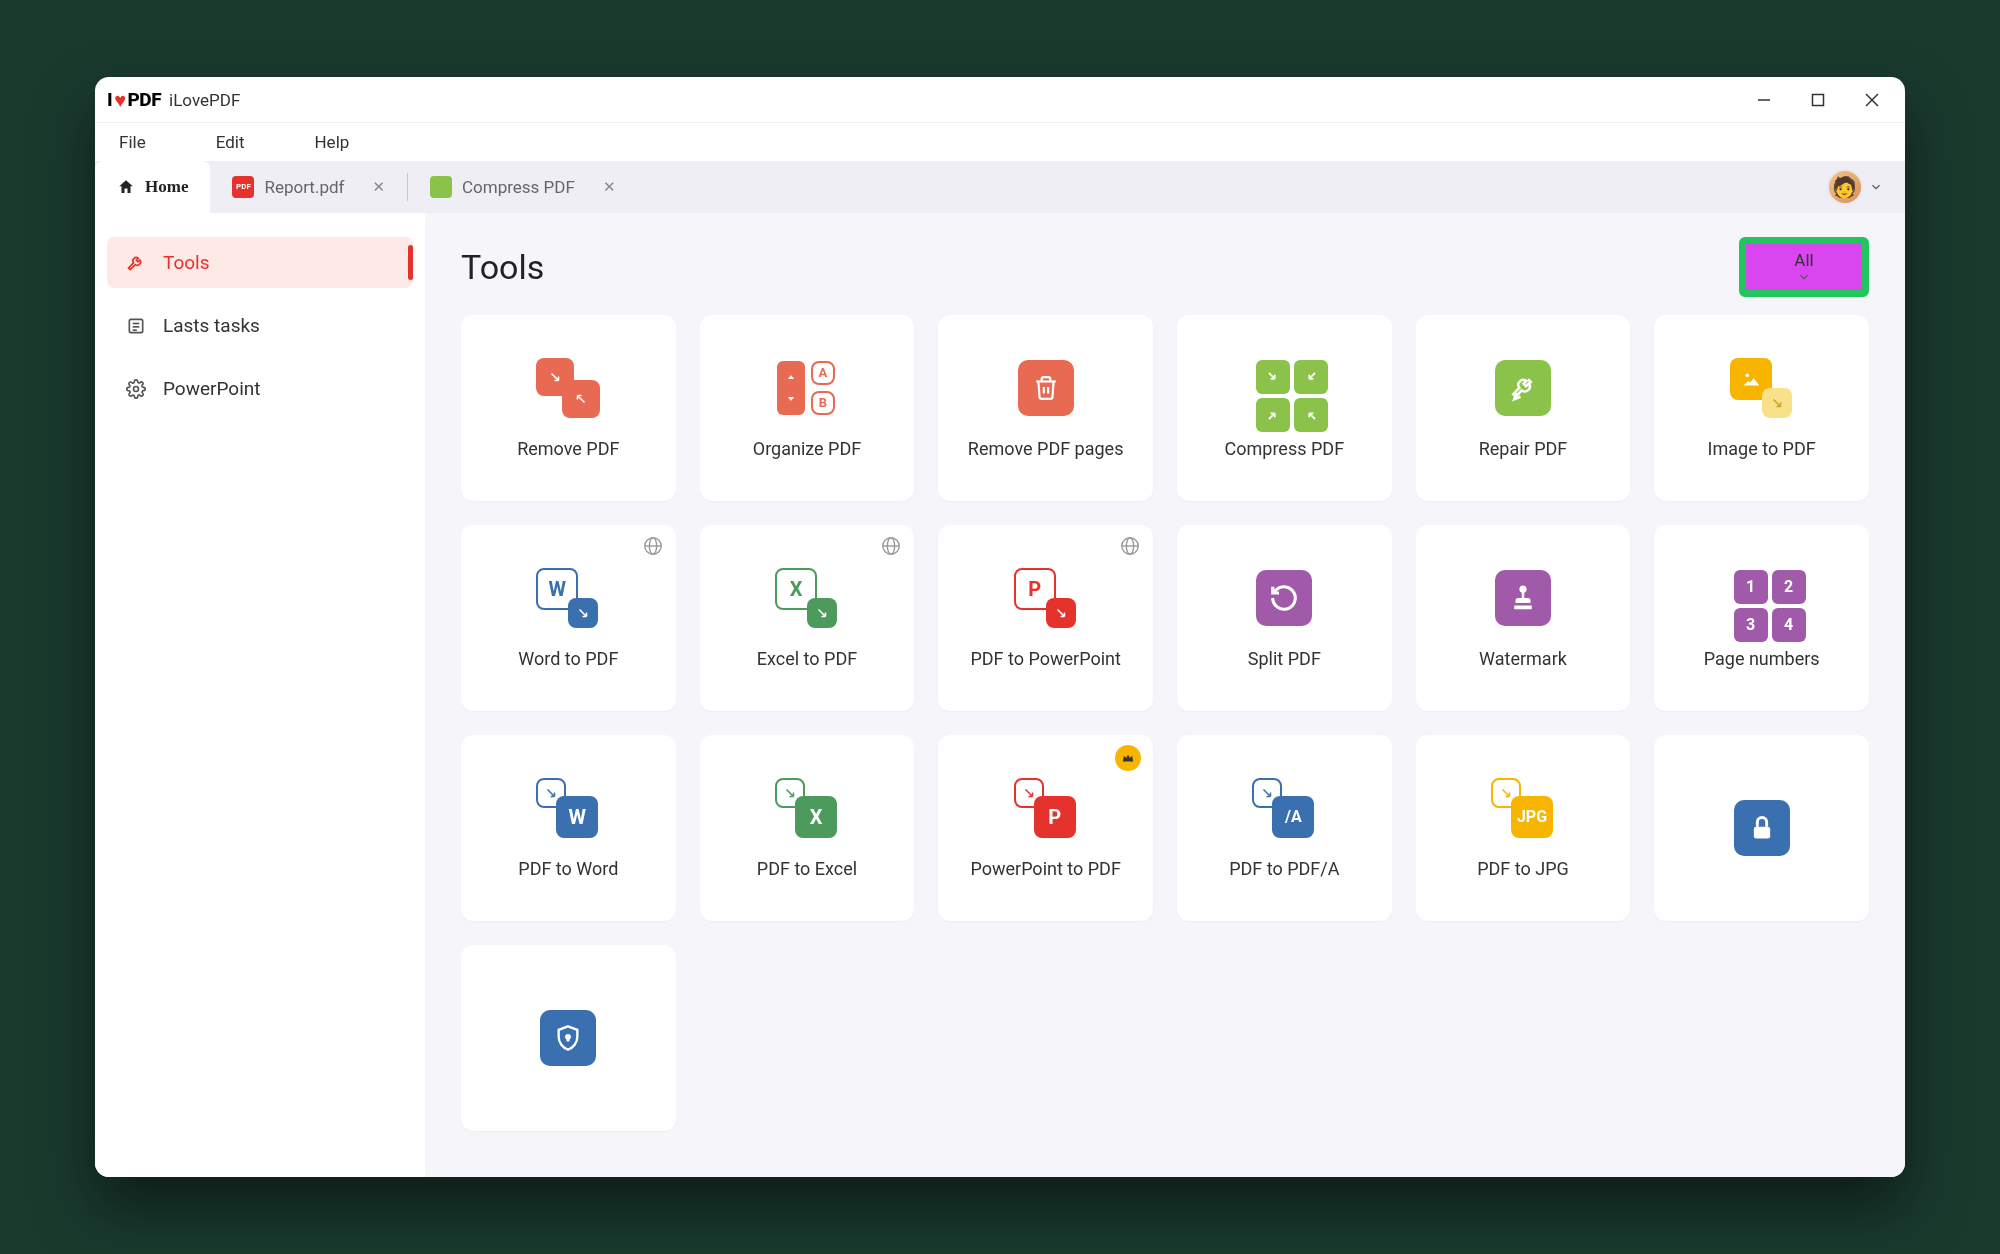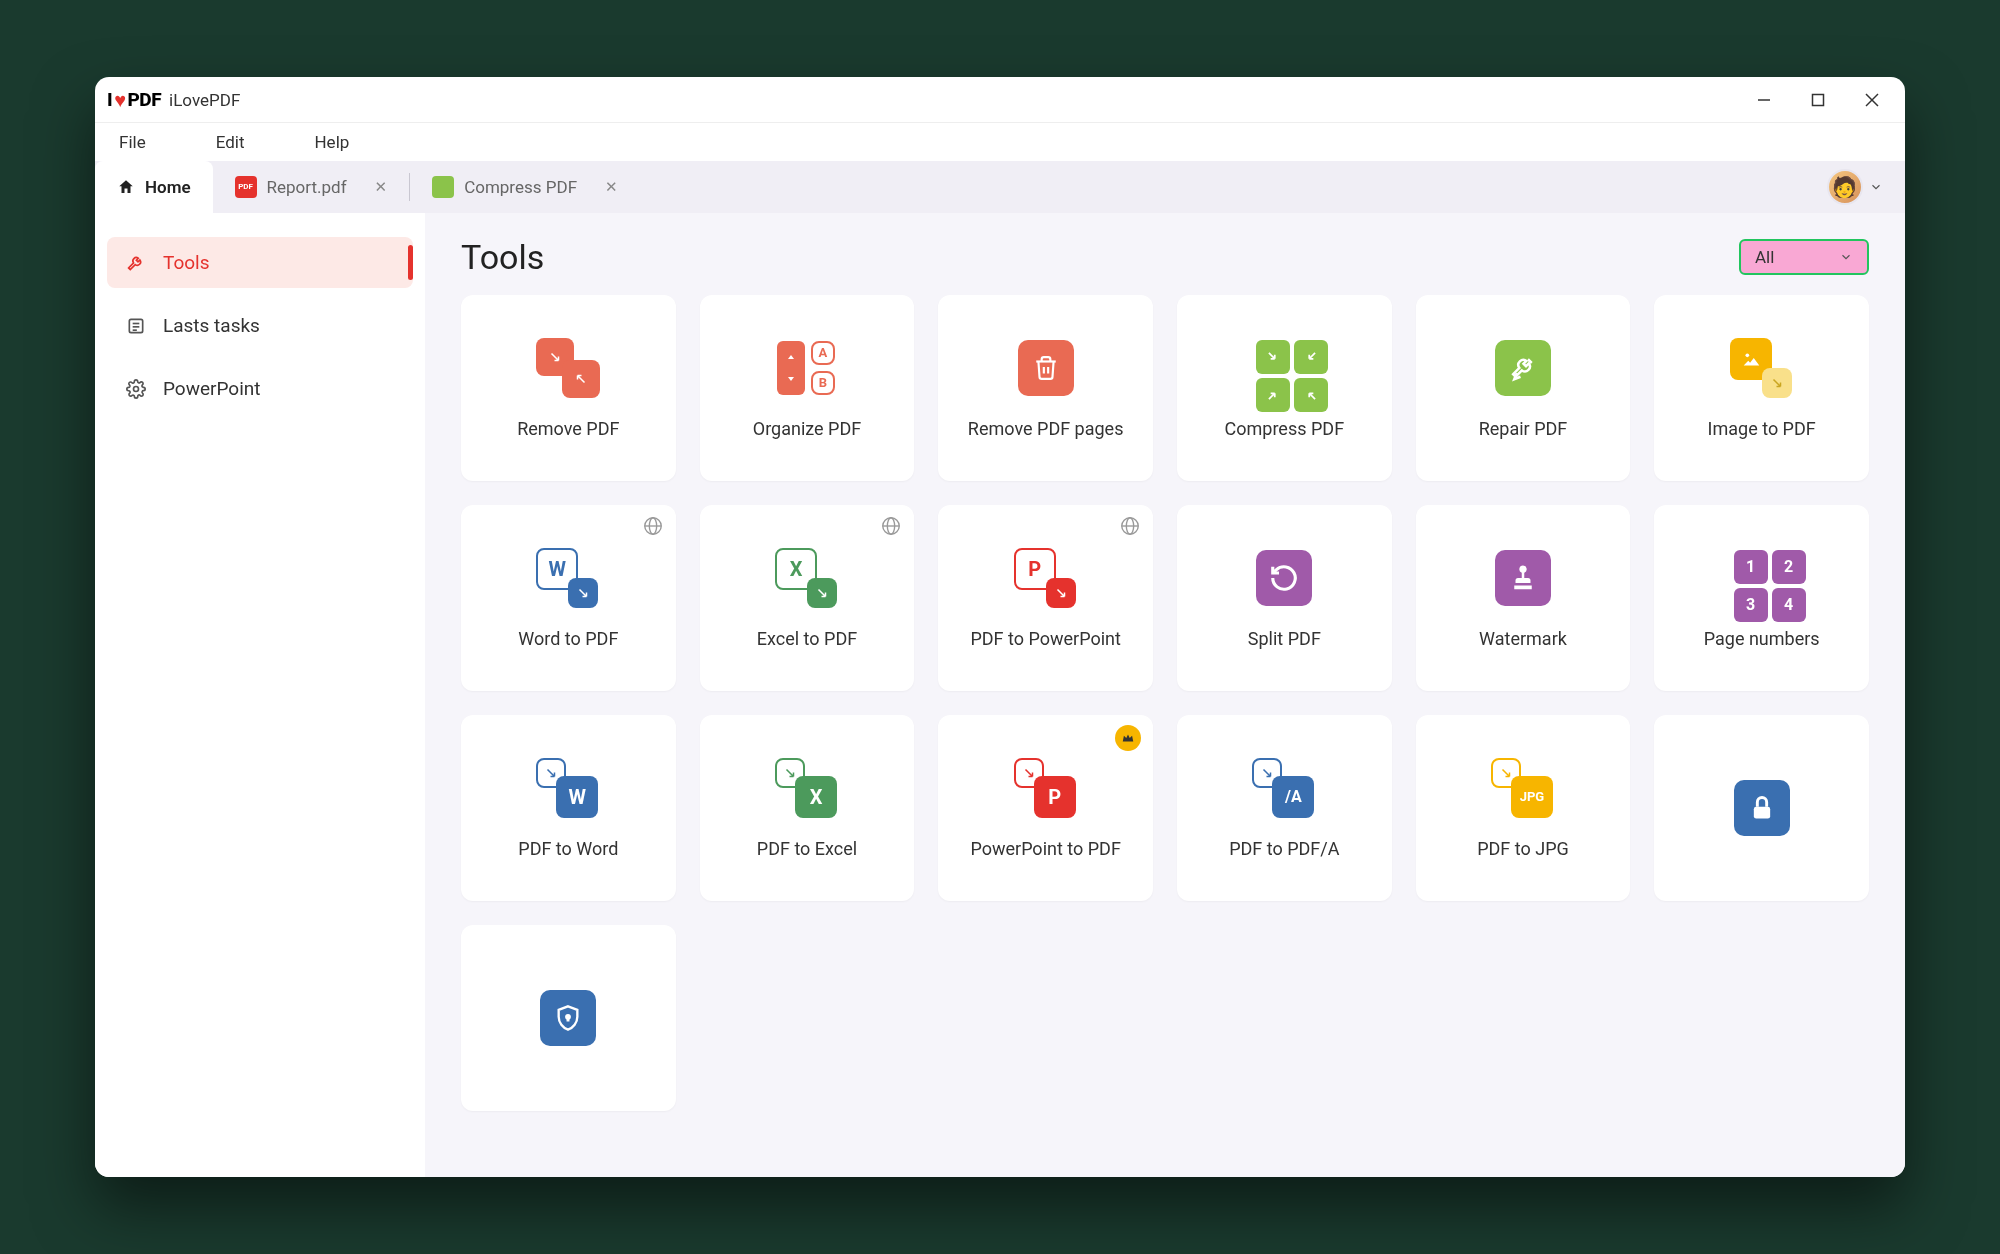--- a/index.html
+++ b/index.html
@@ -72,20 +72,21 @@
     color: #666;
     cursor:pointer;
     position: relative;
   }
   .tab.active {
     background: #fff;
     color: #222;
     font-weight: 600;
     border-top-left-radius: 8px;
     border-top-right-radius: 8px;
+    font-family: Liberation Serif, serif;
   }
   .tab .close { margin-left: 18px; color:#888; font-size: 15px;}
   .tab-divider { width:1px; background:#c9c7d1; margin: 12px 0; }
   .spacer { flex: 1; }
   .avatar-wrap { display:flex; align-items:center; gap:6px; padding-right:6px; }
   .avatar {
     width: 36px; height:36px; border-radius:50%;
     background: linear-gradient(135deg,#f4c680,#d7915a);
     display:flex; align-items:center;justify-content:center; font-size:20px;
     border: 2px solid #e8e6ef;
@@ -121,24 +122,24 @@
   .main {
     flex:1;
     background:#f6f5fa;
     padding: 24px 36px;
     overflow:auto;
   }
   .main-header { display:flex; align-items:center; margin-bottom: 18px;}
   .main-title { font-size: 34px; font-weight:400; color:#222; }
   .filter {
     margin-left:auto;
-    border:2px solid #22c55e; border-radius:6px;
+    border:7px solid #22c55e; border-radius:6px;
     padding: 6px 14px; min-width: 130px;
     display:flex; align-items:center; justify-content:space-between;
-    background:#f9a8d4; font-size:17px; color:#333; cursor:pointer;
+    background:#d946ef; font-size:17px; color:#333; cursor:pointer;flex-direction:column;
   }
   .tool-grid {
     display:grid;
     grid-template-columns: repeat(6, 1fr);
     gap: 24px;
   }
   .tool-card {
     background:#fff;
     border-radius: 12px;
     height: 186px;
@@ -537,21 +538,21 @@
           <div class="tool-label">PDF to PDF/A</div>
         </div>
 
         <div class="tool-card">
           <div class="tool-icon">
             <div class="sq" style="background:#fff;border:2px solid #f7b500;width:30px;height:30px;left:4px;top:0;">
               <svg width="12" height="12" viewBox="0 0 24 24" fill="none" stroke="#f7b500" stroke-width="3">
                   <path d="M5 5l14 14M19 19v-8M19 19h-8"></path>
                 </svg>
             </div>
-            <div class="sq" style="background:#f7b500;width:42px;height:42px;left:24px;top:18px;font-size:13px;text-align:right;">JPG</div>
+            <div class="sq" style="background:#f7b500;width:42px;height:42px;left:24px;top:18px;font-size:16px;text-align:right;">JPG</div>
           </div>
           <div class="tool-label">PDF to JPG</div>
         </div>
 
         <div class="tool-card">
           <div class="tool-icon">
             <div class="sq" style="background:#3a6fb0;width:56px;height:56px;left:8px;top:2px;border-radius:10px;">
               <svg width="28" height="28" viewBox="0 0 24 24" fill="#fff">
                   <rect x="5" y="11" width="14" height="10" rx="2"></rect>
                   <path d="M8 11V7a4 4 0 1 1 8 0v4" fill="none" stroke="#fff" stroke-width="2.5"></path>

